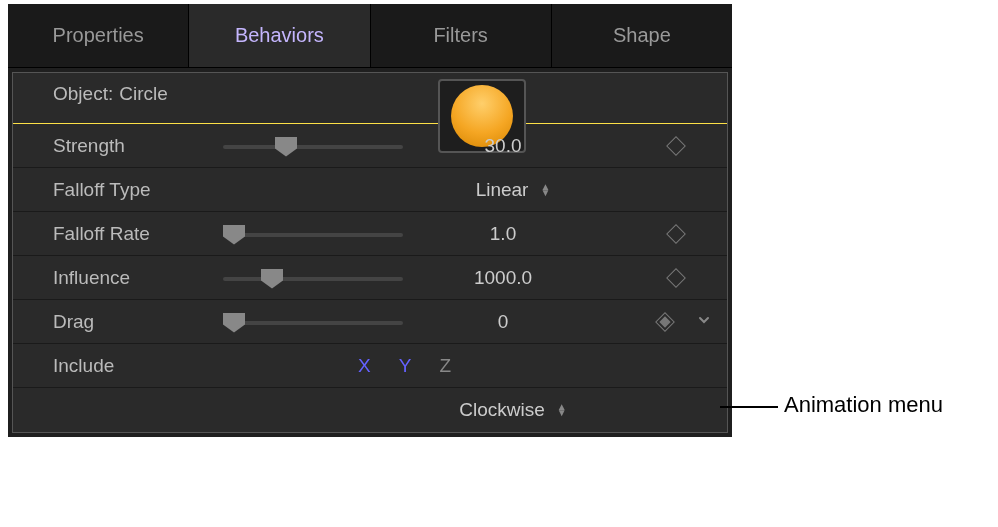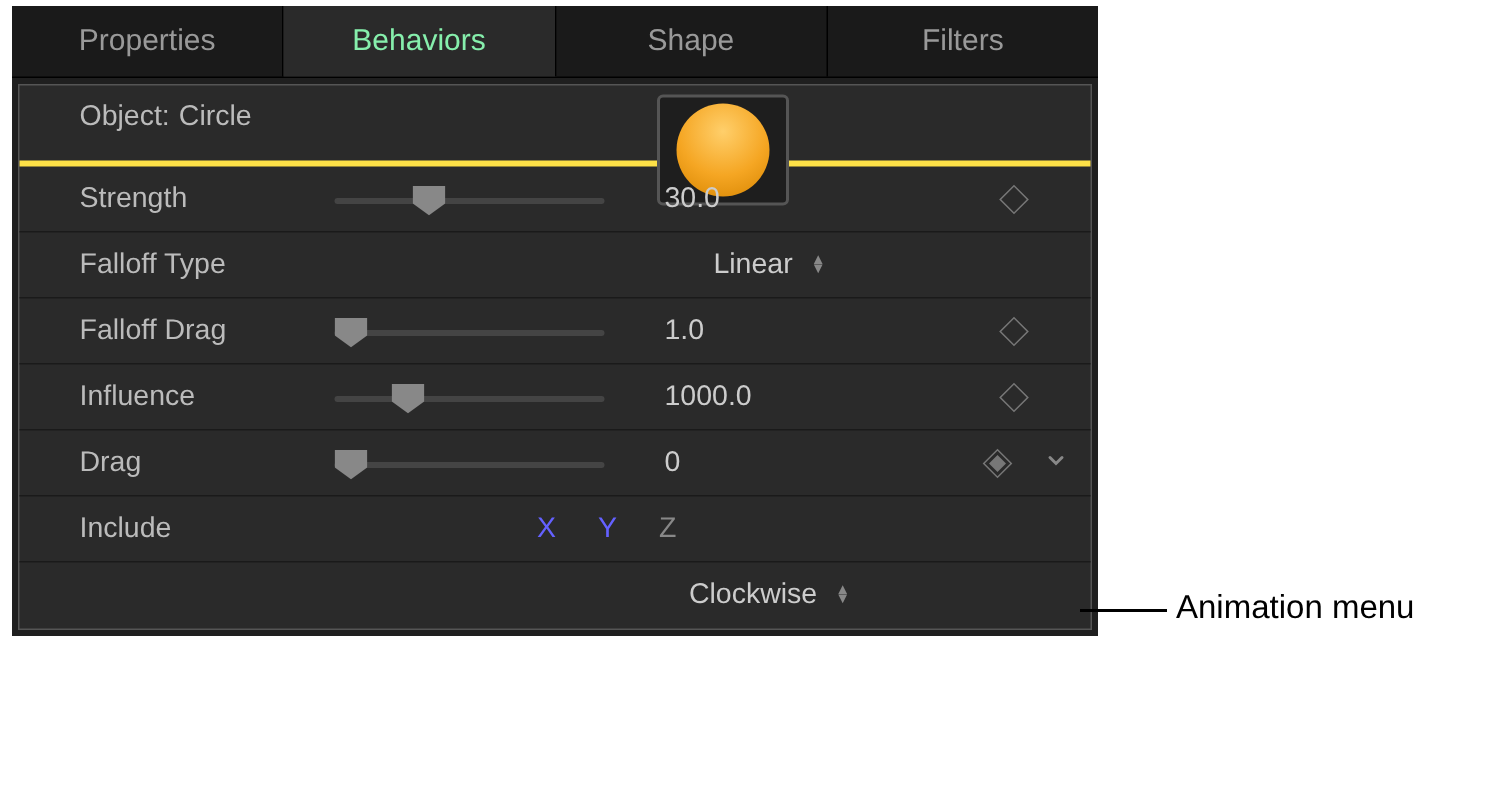--- a/index.html
+++ b/index.html
@@ -13,38 +13,38 @@
   }
   .panel {
     position: absolute;
     left: 8px;
     top: 4px;
     width: 724px;
     background: #1f1f1f;
   }
   .tabs {
     display: flex;
-    height: 48px;
+    height: 64px;
     background: #1a1a1a;
     border-bottom: 1px solid #000;
   }
   .tab {
     flex: 1;
     display: flex;
     align-items: center;
     justify-content: center;
     color: #999;
     font-size: 20px;
     cursor: pointer;
     border-right: 1px solid #000;
   }
   .tab:last-child { border-right: none; }
   .tab.active {
     background: #2a2a2a;
-    color: #86efac;
+    color: #c4b5fd;
   }
   .inspector-body {
     border: 1px solid #555;
     margin: 4px;
     background: #2a2a2a;
   }
   .header-row {
     display: flex;
     align-items: center;
     height: 42px;
@@ -65,21 +65,21 @@
   }
   .checkbox svg { width: 16px; height: 16px; }
   .header-title {
     color: #ddd;
     font-size: 19px;
   }
   .object-row {
     display: flex;
     align-items: center;
     padding: 10px 10px 18px 40px;
-    border-bottom: 4px solid #fde047;
+    border-bottom: 1px solid #fde047;
     position: relative;
   }
   .object-label { color: #bbb; font-size: 19px; }
   .object-name { color: #bbb; font-size: 19px; margin-left: 6px;}
   .object-well {
     position: absolute;
     left: 425px;
     top: 6px;
     width: 88px;
     height: 74px;
@@ -131,20 +131,21 @@
     top: 1px;
     width: 22px;
     height: 20px;
     background: #888;
     clip-path: polygon(0 0, 100% 0, 100% 60%, 50% 100%, 0 60%);
   }
   .value-display {
     position: absolute;
     left: 430px;
     width: 120px;
+    text-align: center;
     color: #ccc;
     font-size: 19px;
     cursor: text;
   }
   .dropdown-value {
     position: absolute;
     left: 430px;
     width: 140px;
     color: #ccc;
     font-size: 19px;
@@ -212,22 +213,22 @@
   }
 </style>
 </head>
 <body>
 
 <div class="panel">
 
   <div class="tabs">
     <div class="tab">Properties</div>
     <div class="tab active">Behaviors</div>
+    <div class="tab">Filters</div>
     <div class="tab">Shape</div>
-    <div class="tab">Filters</div>
   </div>
 
   <div class="inspector-body">
 
 
     <div class="object-row">
       <span class="object-label">Object:</span>
       <span class="object-name">Circle</span>
       <div class="object-well">
         <div class="circle-swatch"></div>
@@ -249,21 +250,21 @@
       <div class="dropdown-value">
         <span>Linear</span>
         <span class="updown">
             <span>▲</span>
             <span>▼</span>
           </span>
       </div>
     </div>
 
     <div class="param-row">
-      <div class="param-label">Falloff Drag</div>
+      <div class="param-label">Falloff Rate</div>
       <div class="slider">
         <div class="slider-track"></div>
         <div class="slider-thumb" style="left:0px"></div>
       </div>
       <div class="value-display">1.0</div>
       <div class="diamond"></div>
     </div>
 
     <div class="param-row">
       <div class="param-label">Influence</div>

